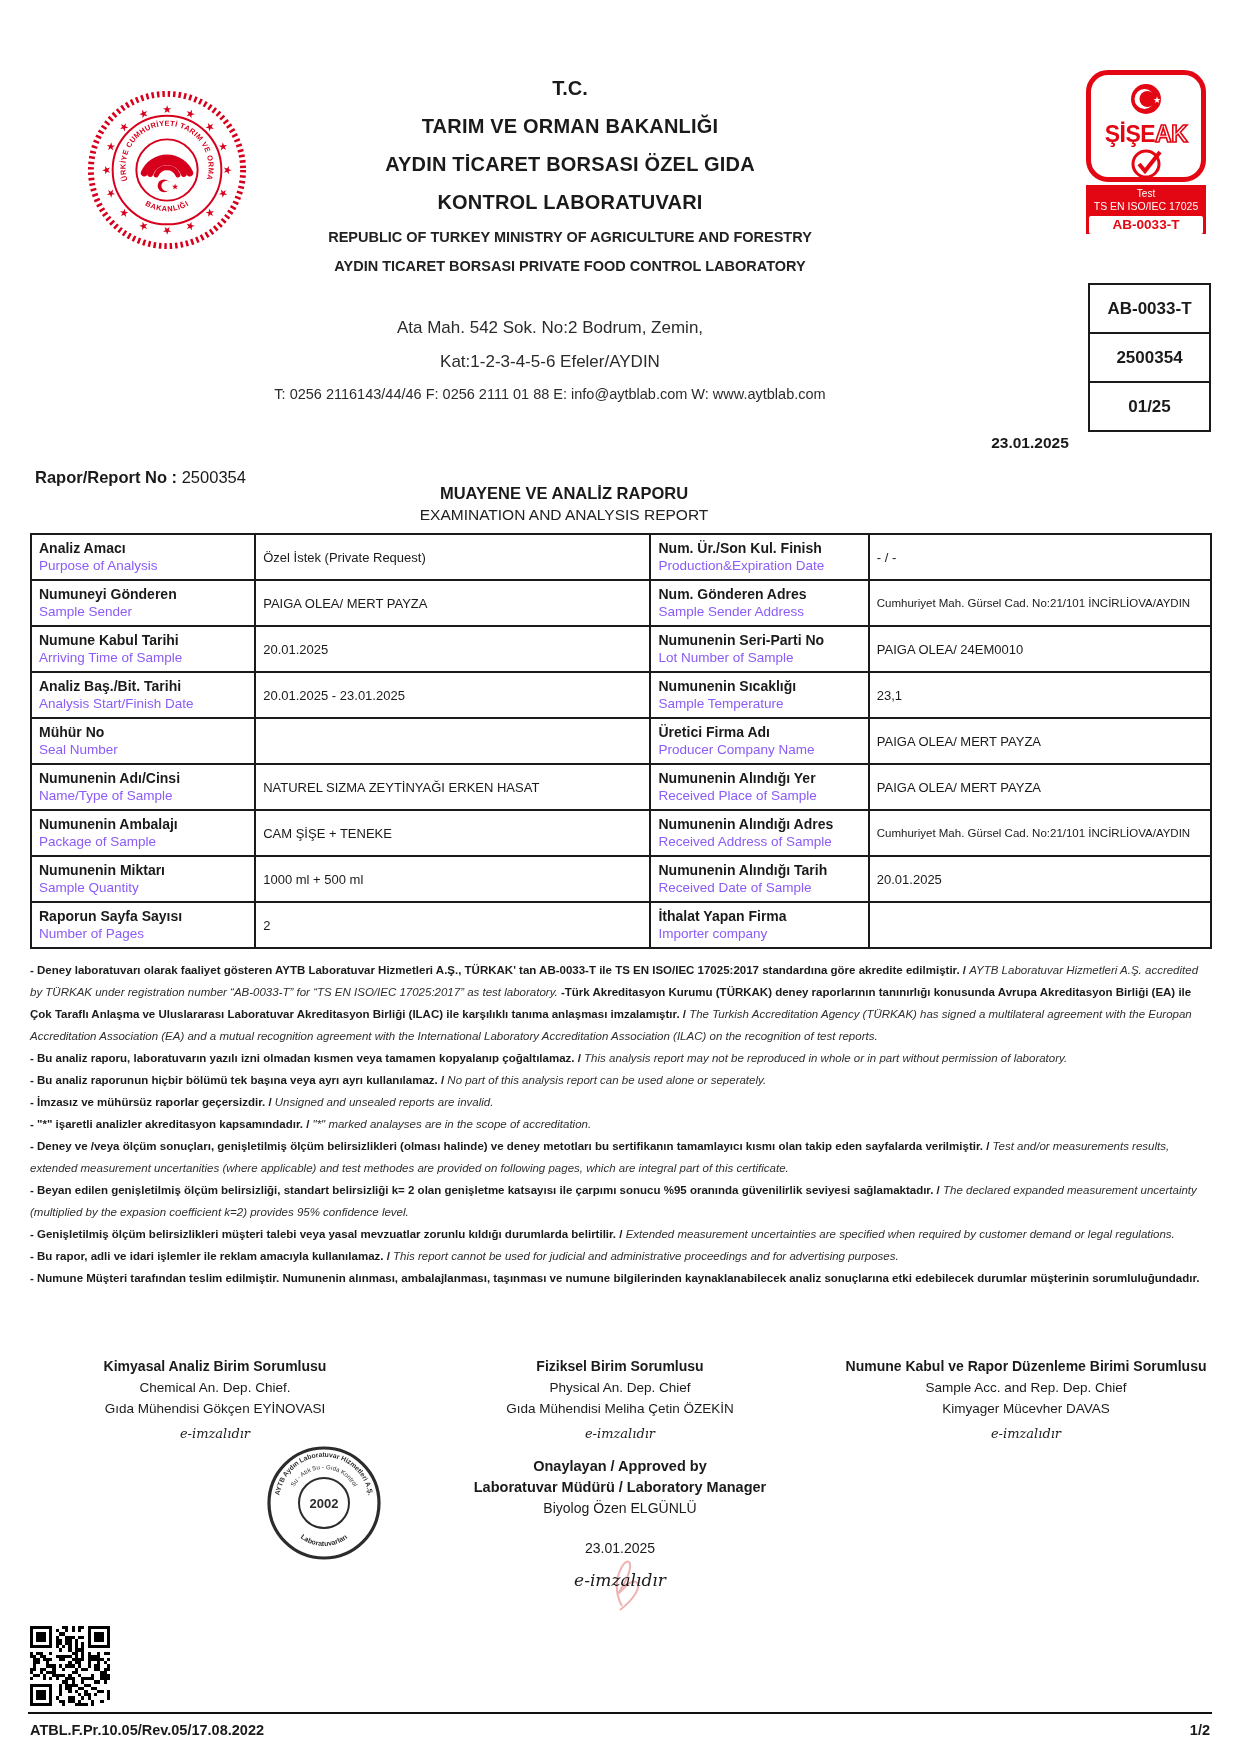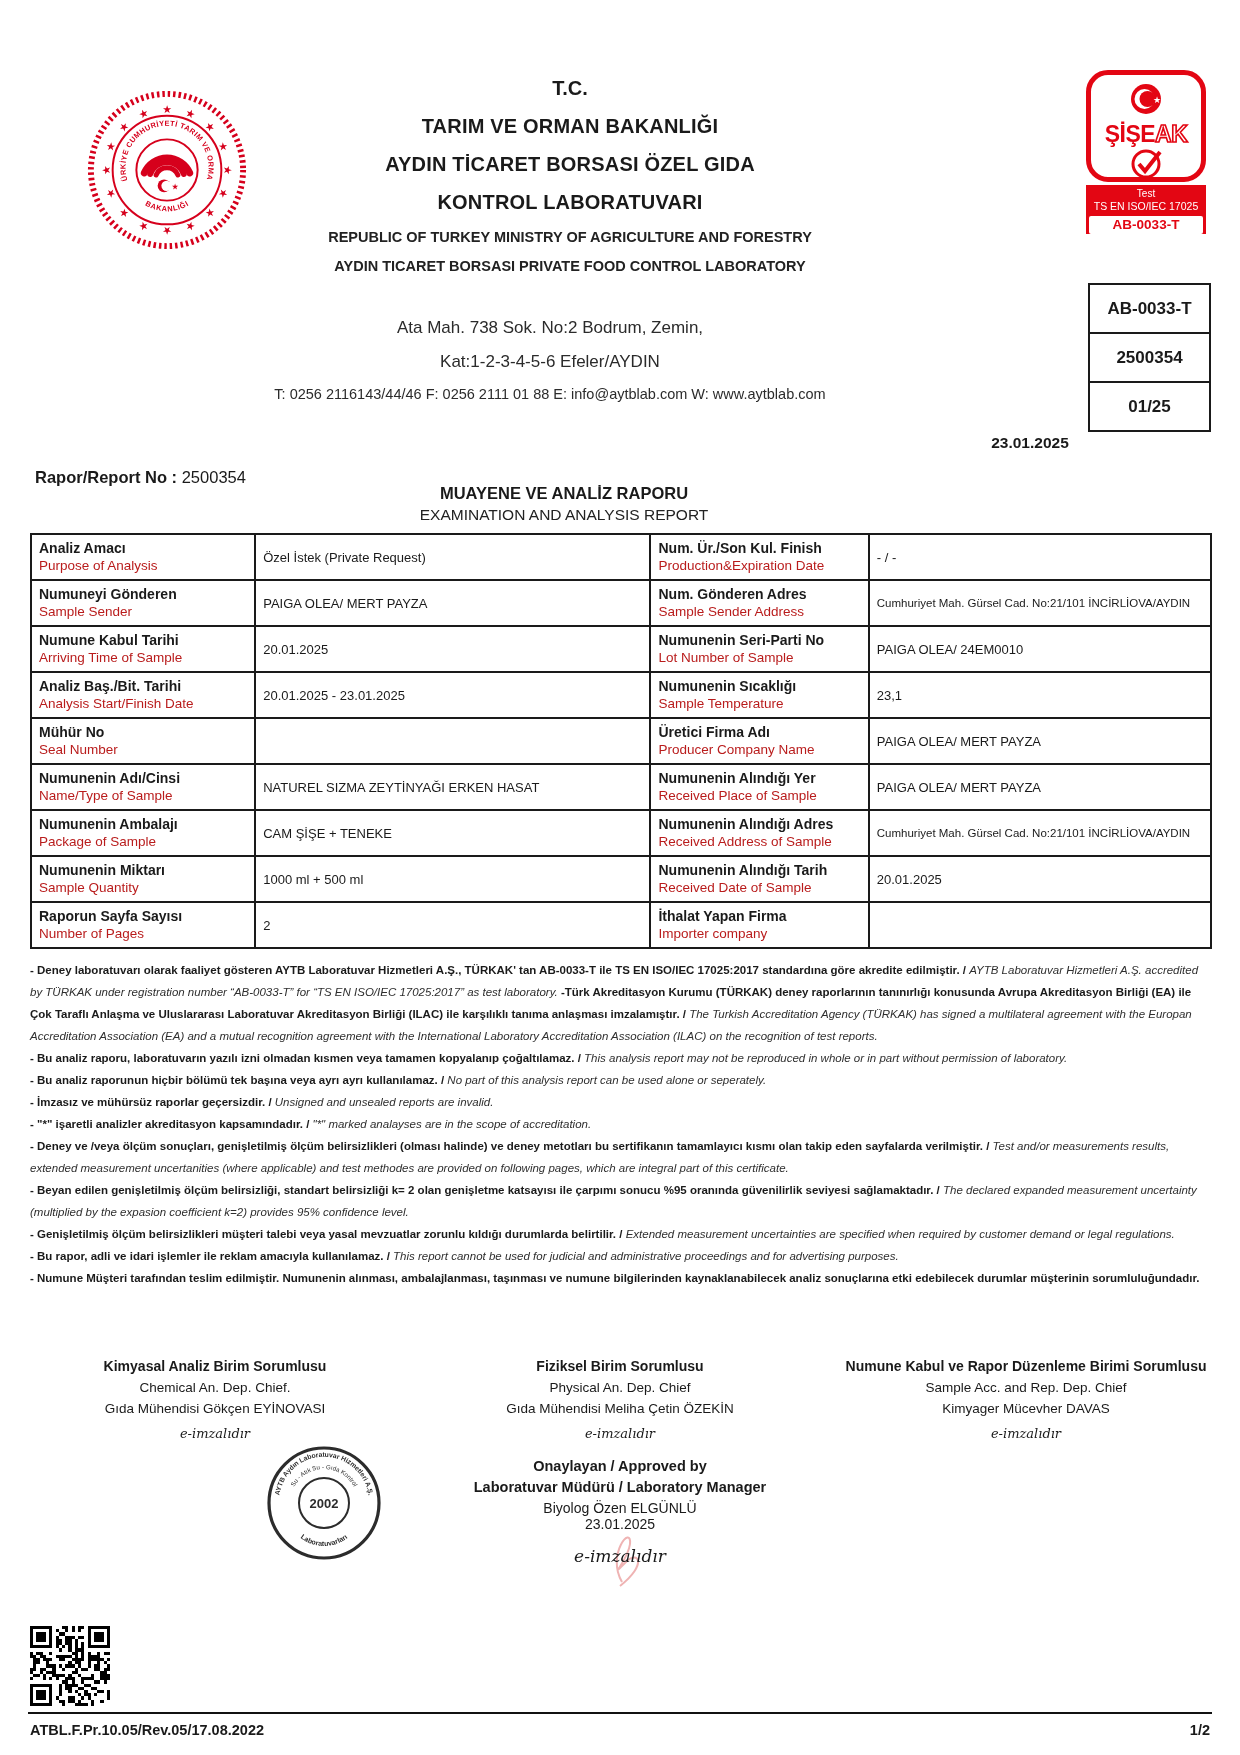--- a/index.html
+++ b/index.html
@@ -46,21 +46,21 @@
   #reportno .b{font-weight:bold;}
   #titles{position:absolute;left:284px;top:484px;width:560px;text-align:center;}
   .t-tr{font-weight:bold;font-size:16.5px;margin-bottom:3px;}
   .t-en{font-size:15.5px;color:#222;}
 
   
   #main{position:absolute;left:30px;top:533px;width:1182px;}
   table.info{width:100%;border-collapse:collapse;table-layout:fixed;}
   table.info td{border:2px solid var(--ink);height:42px;vertical-align:middle;padding:1px 7px;}
   .lt{font-weight:bold;font-size:14px;line-height:18px;}
-  .le{font-size:13.5px;line-height:18px;color:#b91c1c;}
+  .le{font-size:13.5px;line-height:18px;color:#8b5cf6;}
   .val{font-size:13px;}
   .val.small{font-size:11.5px;}
 
   #notes{margin-top:10px;width:1178px;}
   .note{font-size:11.5px;line-height:22px;text-align:left;}
   .s-b{font-weight:bold;}
   .s-i{font-style:italic;color:#2e2e2e;}
 
   
   #sig-row{position:absolute;left:30px;top:1358px;width:1182px;display:grid;
@@ -69,21 +69,21 @@
   .sg-e{font-size:13.5px;margin-bottom:6px;}
   .sg-n{font-size:13.5px;margin-bottom:10px;}
   .esign{font-family:"DejaVu Serif",serif;font-style:italic;font-size:13px;}
 
   #stamp{position:absolute;left:264px;top:1443px;width:120px;height:120px;}
   .st-stroke{stroke:#2c2c2c;fill:none;}
   .st-txt{fill:#2c2c2c;font-family:"Liberation Sans",sans-serif;}
 
   #approval{position:absolute;left:330px;top:1458px;width:580px;text-align:center;}
   .ap-t{font-weight:bold;font-size:14.5px;margin-bottom:5px;}
-  .ap-n{font-size:14px;}
+  .ap-n{font-size:14px;margin-bottom:24px;}
   .ap-d{font-size:14px;margin-bottom:14px;}
   .ap-e{position:relative;display:inline-block;font-family:"DejaVu Serif",serif;
         font-style:italic;font-size:17px;}
   .ap-e svg{position:absolute;left:18px;top:-26px;z-index:0;}
   .ap-e span{position:relative;z-index:1;}
 
   
   #qr{position:absolute;left:30px;top:1626px;width:80px;height:80px;}
   #footer-line{position:absolute;left:28px;right:28px;top:1712px;border-top:2px solid #111;}
   #footer{position:absolute;left:30px;right:30px;top:1722px;display:flex;
@@ -160,21 +160,21 @@
       </svg>
     </div>
     <div class="tk-bar">
       <div class="tk-b1">Test</div>
       <div class="tk-b2">TS EN ISO/IEC 17025</div>
       <div class="tk-abbox">AB-0033-T</div>
     </div>
   </div>
 
   <div id="address">
-    <div class="ad-l">Ata Mah. 738 Sok. No:2 Bodrum, Zemin,</div>
+    <div class="ad-l">Ata Mah. 542 Sok. No:2 Bodrum, Zemin,</div>
     <div class="ad-l">Kat:1-2-3-4-5-6 Efeler/AYDIN</div>
     <div class="ad-c">T: 0256 2116143/44/46 F: 0256 2111 01 88 E: info@aytblab.com W: www.aytblab.com</div>
   </div>
 
   <div id="infobox">
     <div class="ib-row">AB-0033-T</div>
     <div class="ib-row">2500354</div>
     <div class="ib-row">01/25</div>
   </div>
   <div id="infodate">23.01.2025</div>

